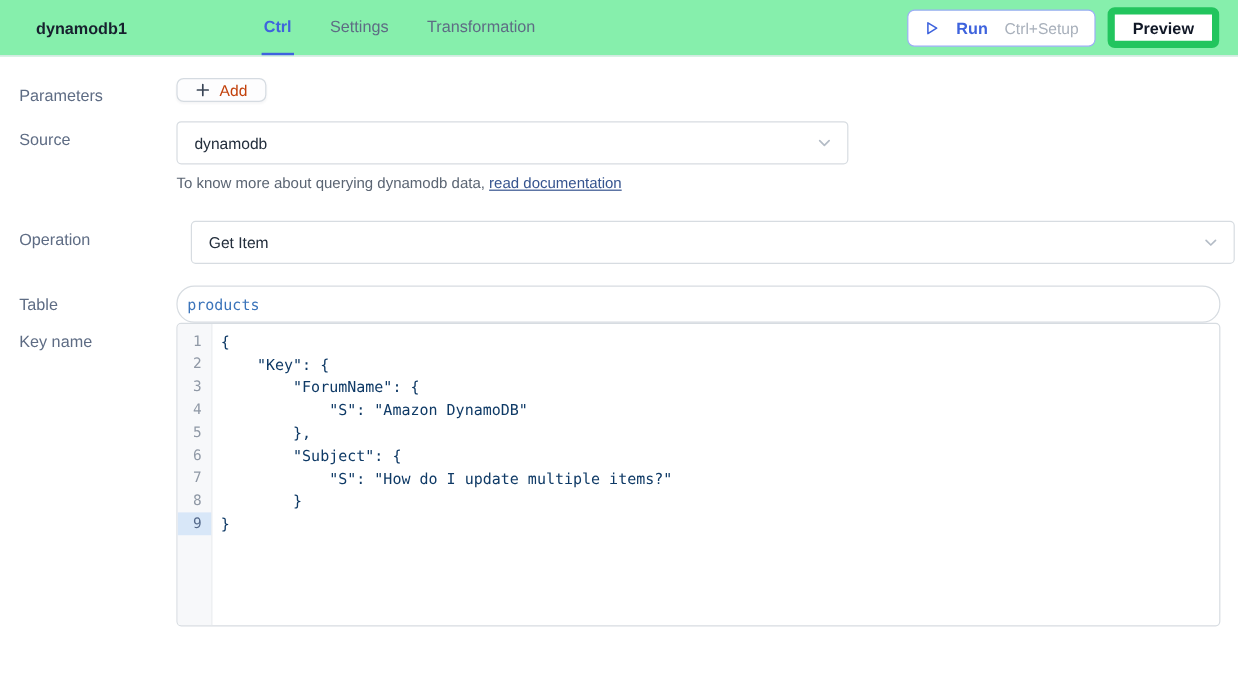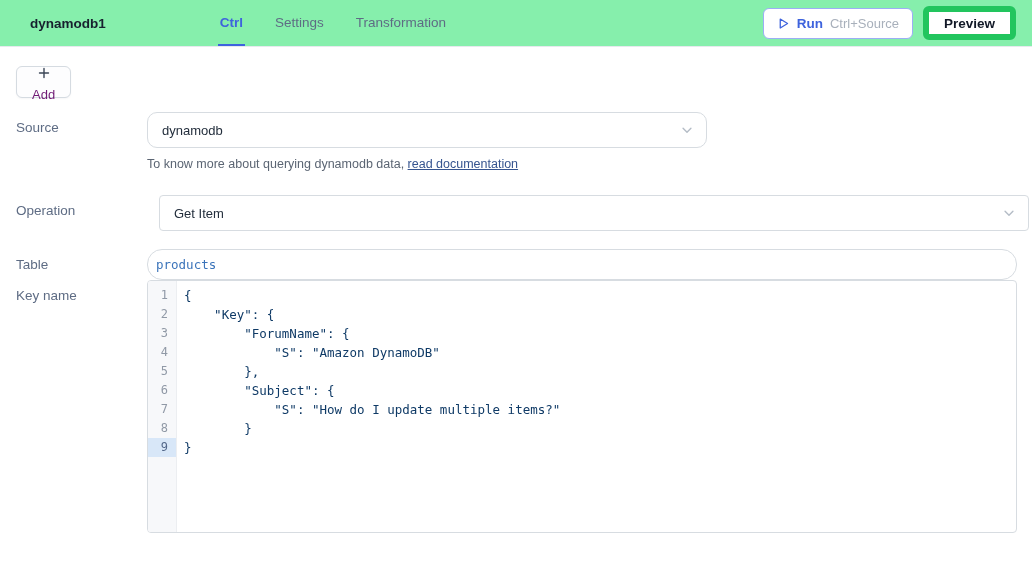--- a/index.html
+++ b/index.html
@@ -52,21 +52,21 @@
   }
   .btn {
     display:inline-flex;
     align-items:center;
     background:#fff;
     border-radius:6px;
     cursor:pointer;
     font-family:"Liberation Sans", sans-serif;
   }
   .btn-run {
-    gap:7px;
+    gap:14px;
     height:31px;
     padding:0 13px;
     border:1px solid #9caef5;
   }
   .run-label { color:#3e63dd; font-weight:700; font-size:13.5px; }
   .run-shortcut { color:#a8b0bb; font-size:13px; }
   .btn-preview {
     height:31px;
     padding:11px 15px;
     border:6px solid #22c55e;
@@ -83,28 +83,27 @@
     font-size:13.5px;
     color:#5e6c84;
     padding-top:8px;
   }
   .row-field { flex:1; }
 
   .row-parameters { margin-top:18px; }
   .row-parameters .row-label { padding-top:7px; }
   .btn-add {
     gap:8px;
-    height:32px;
+    height:20px;
     padding:0 15px;
     border:1px solid #d5dbe1;
     background:#fdfdfe;
     font-size:13px;
-    color:#701a75;
+    color:#c2410c;
     box-shadow:0 1px 2px rgba(16,24,40,.04);
-    flex-direction:column;
   }
   .plus-icon { color:#3a4556; display:inline-flex; }
 
   .row-source { margin-top:14px; }
   .select {
     position:relative;
     display:flex;
     align-items:center;
     height:36px;
     border:1px solid #d7dce1;
@@ -115,21 +114,21 @@
     color:#232e3c;
     cursor:pointer;
   }
   .chevron {
     position:absolute;
     right:12px;
     top:50%;
     transform:translateY(-50%);
     display:inline-flex;
   }
-  .source-select { width:560px;border-radius:10px; }
+  .source-select { width:560px; }
   .operation-select { width:870px; }
 
   .helper { margin-top:9px; font-size:12.5px; color:#5b6573; }
   .doc-link { color:#36548f; text-decoration:underline; cursor:pointer; }
 
   .row-operation { margin-top:24px;gap:12px; }
   .row-table { margin-top:18px; }
   .table-input {
     width:870px;
     height:31px;
@@ -197,27 +196,28 @@
   </div>
 
   <div class="header-actions">
     <div class="btn btn-run">
       <span class="play-icon" style="display:inline-flex;">
         <svg width="13" height="13" viewBox="0 0 16 16">
             <path d="M4 2.5 L13 8 L4 13.5 Z" fill="none" stroke="#3e63dd" stroke-width="1.6" stroke-linejoin="round"></path>
           </svg>
       </span>
       <span class="run-label">Run</span>
-      <span class="run-shortcut">Ctrl+Source</span>
+      <span class="run-shortcut">Ctrl+Setup</span>
     </div>
     <div class="btn btn-preview">Preview</div>
   </div>
 </div>
 
 <div class="row row-parameters">
+  <div class="row-label">Parameters</div>
   <div class="row-field">
     <div class="btn btn-add">
       <span class="plus-icon">
         <svg width="12" height="12" viewBox="0 0 12 12">
             <path d="M6 1.5 V10.5 M1.5 6 H10.5" stroke="#3a4556" stroke-width="1.4" stroke-linecap="round"></path>
           </svg>
       </span>
       <span>Add</span>
     </div>
   </div>

